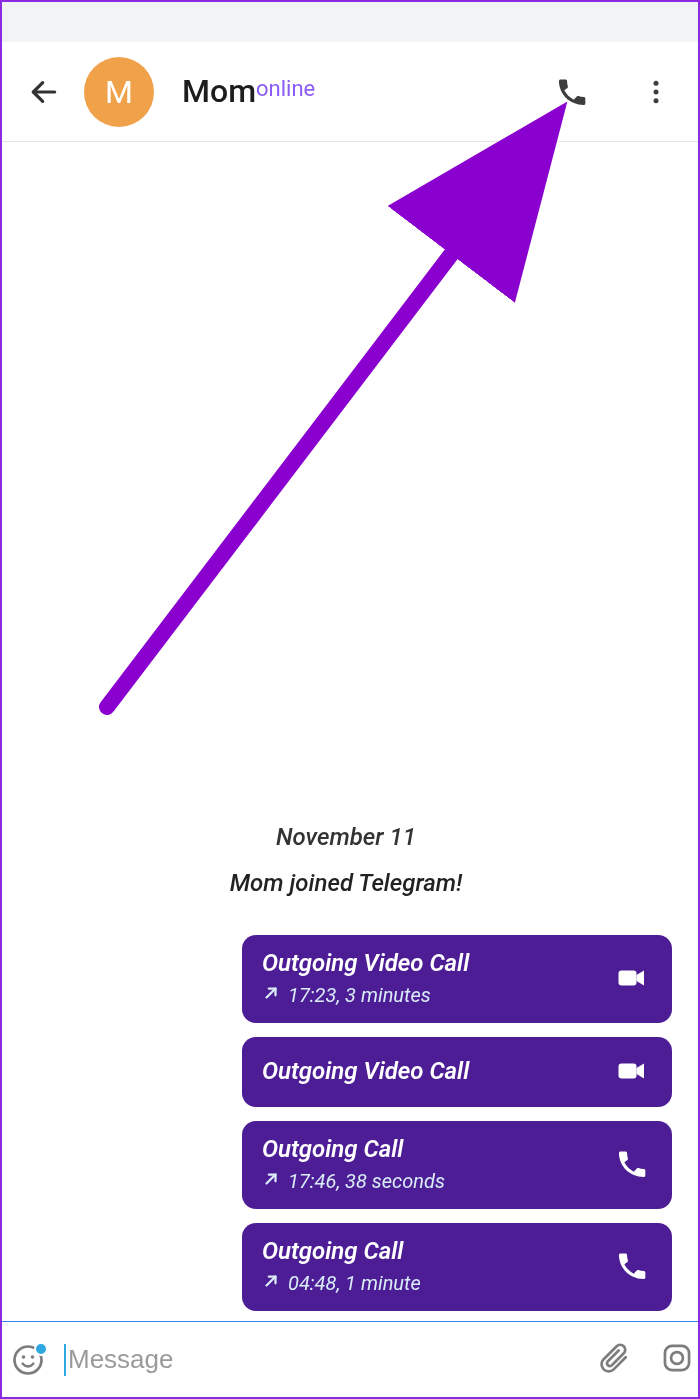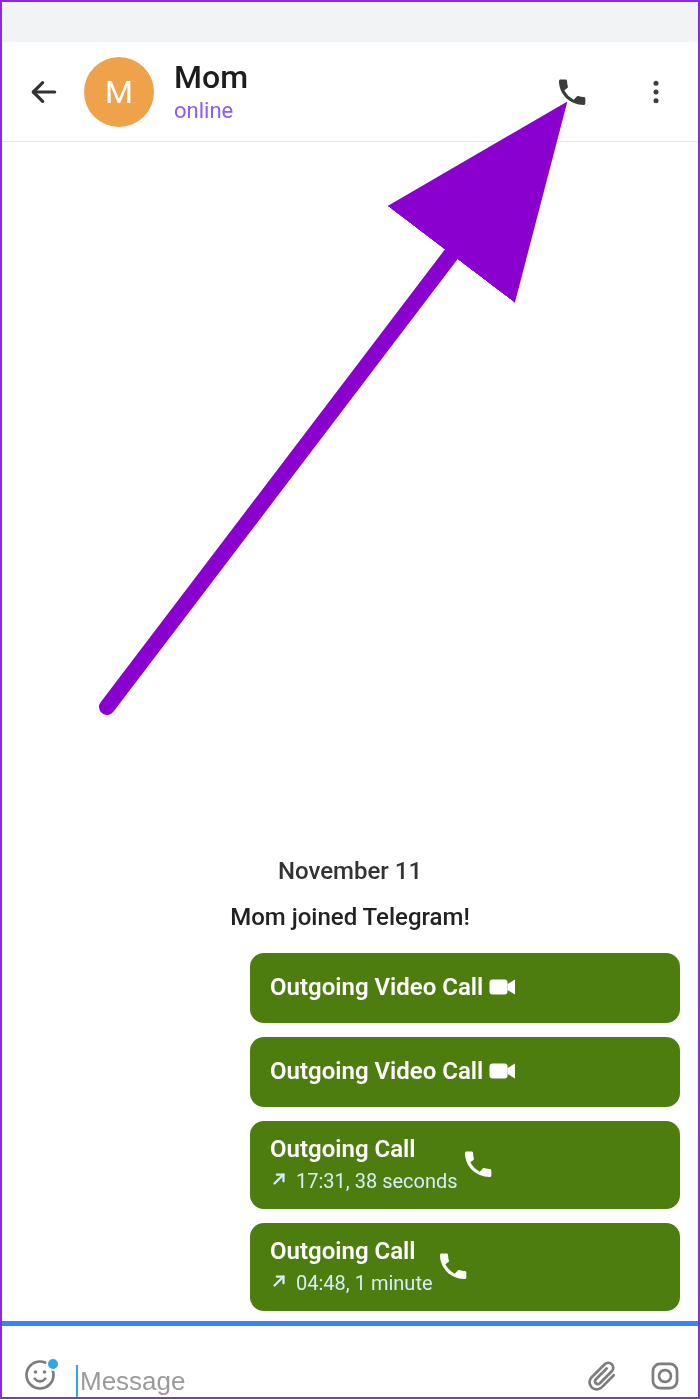--- a/index.html
+++ b/index.html
@@ -2,36 +2,36 @@
 <html><head>
 <meta charset="utf-8">
 <style>
   * { box-sizing: border-box; margin: 0; padding: 0; }
   html, body { width: 700px; height: 1399px; font-family: Roboto, "Helvetica Neue", Arial, sans-serif; background:#fff; }
   .frame { width:700px; height:1399px; border:2px solid #8a2be2; position:relative; display:flex; flex-direction:column; background:#fff; }
   .statusbar { height:40px; background:#f2f3f4; }
   .header { height:100px; display:flex; align-items:center; padding:0 20px; border-bottom:1px solid #e5e5e5; background:#fff; }
   .back { width:40px; height:40px; display:flex; align-items:center; justify-content:center; margin-right:18px; }
   .avatar { width:70px; height:70px; border-radius:50%; background:#f0a24a; color:#fff; font-size:32px; display:flex; align-items:center; justify-content:center; margin-right:20px; font-weight:400;}
-  .title-block { display:flex; flex-direction:column; flex:1; }
+  .title-block { display:flex; flex-direction:row; flex:1;margin-left:8px; }
   .contact-name { font-size:32px; font-weight:500; color:#1d1d1d; line-height:1.1;}
   .contact-status { font-size:22px; color:#8b5cf6; margin-top:2px;}
   .header-actions { display:flex; align-items:center; gap:40px; }
   .icon-btn { width:44px; height:44px; display:flex; align-items:center; justify-content:center; color:#4b4b4b; }
   .chat-area { flex:1; position:relative; overflow:hidden; }
-  .messages { position:absolute; left:0; right:0; bottom:0; padding:0 18px 10px 18px; display:flex; flex-direction:column; align-items:center; }
+  .messages { position:absolute; left:0; right:8px; bottom:0; padding:0 18px 10px 18px; display:flex; flex-direction:column; align-items:center;font-style:italic; }
   .date-label { font-size:24px; color:#333; margin:10px 0 18px 0; font-weight:500;}
-  .system-msg { font-size:24px; color:#222; margin-bottom:22px; font-weight:500;}
+  .system-msg { font-size:24px; color:#222; margin-bottom:38px; font-weight:500;}
   .call-stack { width:100%; display:flex; flex-direction:column; align-items:flex-end; gap:14px; }
-  .call-bubble { width:430px; background:#4d7c0f; color:#fff; border-radius:14px; padding:14px 20px 16px 20px; display:flex; align-items:center; }
+  .call-bubble { width:430px; background:#4c1d95; color:#fff; border-radius:14px; padding:14px 20px 16px 20px; display:flex; align-items:center; justify-content:space-between; }
   .call-texts { display:flex; flex-direction:column; }
   .call-title { font-size:24px; font-weight:600; }
   .call-meta { display:flex; align-items:center; gap:8px; margin-top:6px; font-size:20px; color:#d9ecf8; }
   .call-icon { width:40px; height:40px; display:flex; align-items:center; justify-content:center; color:#fff; }
-  .input-bar { height:76px; border-top:5px solid #3b82f6; display:flex; align-items:flex-end; padding:0 16px; gap:14px; background:#fff;}
+  .input-bar { height:76px; border-top:1px solid #3b82f6; display:flex; align-items:center; padding:0 4px; gap:14px; background:#fff;}
   .emoji-btn { width:44px; height:44px; display:flex; align-items:center; justify-content:center; position:relative;}
   .emoji-dot { position:absolute; top:4px; right:2px; width:14px; height:14px; border-radius:50%; background:#2fa7e0; border:2px solid #fff;}
   .message-input { flex:1; border:none; outline:none; font-size:26px; color:#222; background:transparent; }
   .message-input::placeholder { color:#9a9a9a; }
   .right-icons { display:flex; align-items:center; gap:30px; color:#7d7d7d;}
   .annotation-arrow { position:absolute; left:0; top:0; width:700px; height:1399px; pointer-events:none; z-index:5;}
   .cursor-caret { border-left:2px solid #2fa7e0; height:32px; margin-right:2px; align-self:center;}
   .input-wrap { flex:1; display:flex; align-items:center;}
 </style>
 </head>
@@ -72,20 +72,27 @@
   </div>
 
   <div class="chat-area">
     <div class="messages">
       <div class="date-label">November 11</div>
       <div class="system-msg">Mom joined Telegram!</div>
       <div class="call-stack" id="call-stack">
           <div class="call-bubble">
             <div class="call-texts">
               <div class="call-title">Outgoing Video Call</div>
+              <div class="call-meta">
+                <span><svg width="18" height="18" viewBox="0 0 24 24" fill="none" stroke="#d9ecf8" stroke-width="3" stroke-linecap="round" stroke-linejoin="round">
+                    <line x1="6" y1="18" x2="18" y2="6"></line>
+                    <polyline points="9 6 18 6 18 15"></polyline>
+                  </svg></span>
+                <span>17:23, 3 minutes</span>
+              </div>
             </div>
             <div class="call-icon">
               <svg width="36" height="36" viewBox="0 0 24 24" fill="#fff">
                 <rect x="3" y="7" width="12" height="10" rx="2"></rect>
                 <path d="M15 10l5-3v10l-5-3z"></path>
               </svg>
             </div>
           </div>
           <div class="call-bubble">
             <div class="call-texts">
@@ -99,21 +106,21 @@
             </div>
           </div>
           <div class="call-bubble">
             <div class="call-texts">
               <div class="call-title">Outgoing Call</div>
               <div class="call-meta">
                 <span><svg width="18" height="18" viewBox="0 0 24 24" fill="none" stroke="#d9ecf8" stroke-width="3" stroke-linecap="round" stroke-linejoin="round">
                     <line x1="6" y1="18" x2="18" y2="6"></line>
                     <polyline points="9 6 18 6 18 15"></polyline>
                   </svg></span>
-                <span>17:31, 38 seconds</span>
+                <span>17:46, 38 seconds</span>
               </div>
             </div>
             <div class="call-icon">
               <svg width="34" height="34" viewBox="0 0 24 24" fill="#fff">
                 <path d="M6.6 10.8c1.4 2.8 3.8 5.2 6.6 6.6l2.2-2.2c.3-.3.7-.4 1.1-.3 1.2.4 2.5.6 3.8.6.6 0 1.1.5 1.1 1.1v3.5c0 .6-.5 1.1-1.1 1.1C10.4 21.2 2.8 13.6 2.8 4.3 2.8 3.7 3.3 3.2 3.9 3.2h3.5c.6 0 1.1.5 1.1 1.1 0 1.3.2 2.6.6 3.8.1.4 0 .8-.3 1.1L6.6 10.8z"></path>
               </svg>
             </div>
           </div>
           <div class="call-bubble">
             <div class="call-texts">

